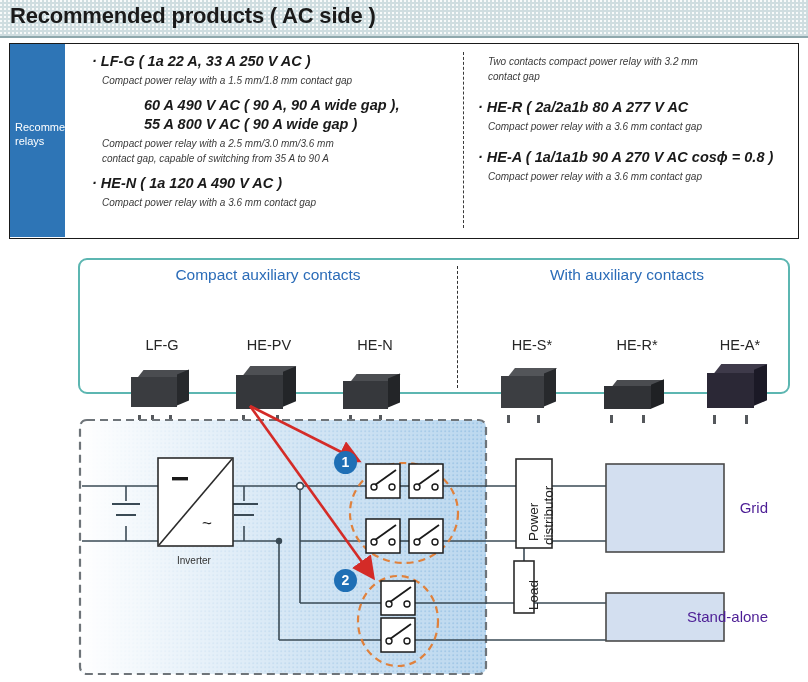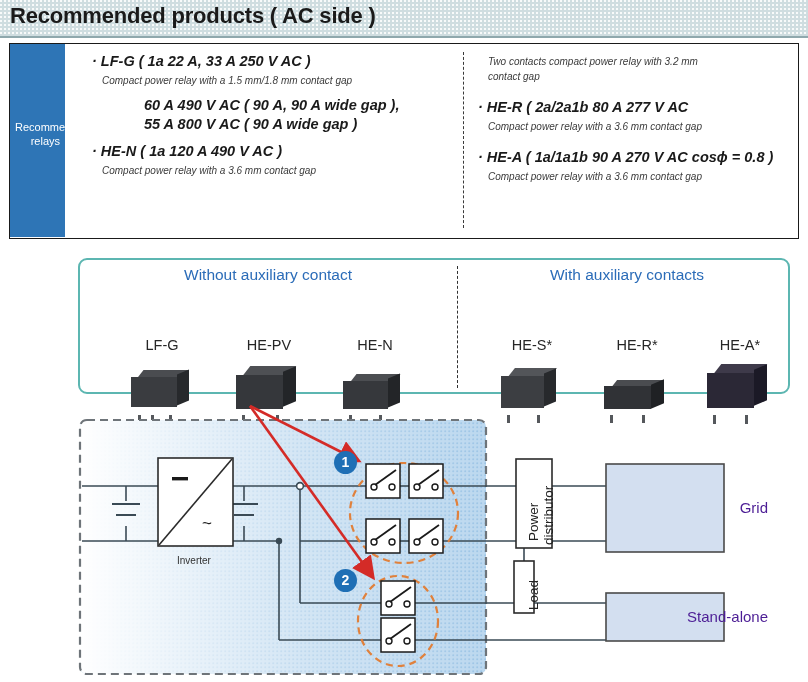--- a/index.html
+++ b/index.html
@@ -53,21 +53,20 @@
   }
   #spec-tab {
     position: absolute;
     left: 0; top: 0;
     width: 55px; height: 193px;
     background: #2e75b6;
     color: #ffffff;
     font-size: 11px;
     line-height: 14px;
     padding: 76px 5px 0 5px;
-    text-align: right;
   }
   #spec-divider {
     position: absolute;
     left: 453px; top: 8px;
     height: 176px;
     border-left: 1.5px dashed #3a3a3a;
   }
   .spec-col { position: absolute; top: 8px; font-style: italic; }
   #spec-col-left  { left: 82px;  width: 368px; }
   #spec-col-right { left: 468px; width: 326px; }
@@ -211,20 +210,22 @@
     <div id="spec-divider"></div>
 
     <div class="spec-col" id="spec-col-left">
       <div class="spec-item">
         <div class="spec-title">· LF-G ( 1a 22 A, 33 A 250 V AC )</div>
         <div class="spec-desc pad-l">Compact power relay with a 1.5 mm/1.8 mm contact gap</div>
       </div>
       <div class="spec-item" style="margin-top:8px">
         <div class="spec-title ind2">60 A 490 V AC ( 90 A, 90 A wide gap ),</div>
         <div class="spec-title ind2">55 A 800 V AC ( 90 A wide gap )</div>
+        <div class="spec-desc pad-l">Compact power relay with a 2.5 mm/3.0 mm/3.6 mm
+contact gap, capable of switching from 35 A to 90 A</div>
       </div>
       <div class="spec-item" style="margin-top:8px">
         <div class="spec-title">· HE-N ( 1a 120 A 490 V AC )</div>
         <div class="spec-desc pad-l">Compact power relay with a 3.6 mm contact gap</div>
       </div>
     </div>
 
     <div class="spec-col" id="spec-col-right">
       <div class="spec-item">
         <div class="spec-desc pad-l">Two contacts compact power relay with 3.2 mm
@@ -236,21 +237,21 @@
       </div>
       <div class="spec-item" style="margin-top:14px">
         <div class="spec-title">· HE-A ( 1a/1a1b 90 A 270 V AC cosɸ = 0.8 )</div>
         <div class="spec-desc pad-l">Compact power relay with a 3.6 mm contact gap</div>
       </div>
     </div>
   </div>
 
   <div id="relaypanel">
     <div id="relay-divider"></div>
-    <div class="group-title" id="group-title-left">Without auxiliary contact</div>
+    <div class="group-title" id="group-title-left">Compact auxiliary contacts</div>
     <div class="group-title" id="group-title-right">With auxiliary contacts</div>
 
     <div class="relay-cell" style="left:30px">
       <div class="relay-name">LF-G</div>
       <div class="relay-img">
         <div class="rbody" style="width:62px;height:46px">
           <div class="rtop" style="left:9px;top:0;width:45px;height:9px;background:#4a4c50"></div>
           <div class="rfront" style="left:0;top:7px;width:46px;height:30px;background:#3a3c40"></div>
           <div class="rside" style="left:46px;top:2px;width:12px;height:31px;background:#27292c;transform:skewY(-22deg)"></div>
           <div class="rpin" style="left:7px;height:10px;bottom:-9px"></div>

